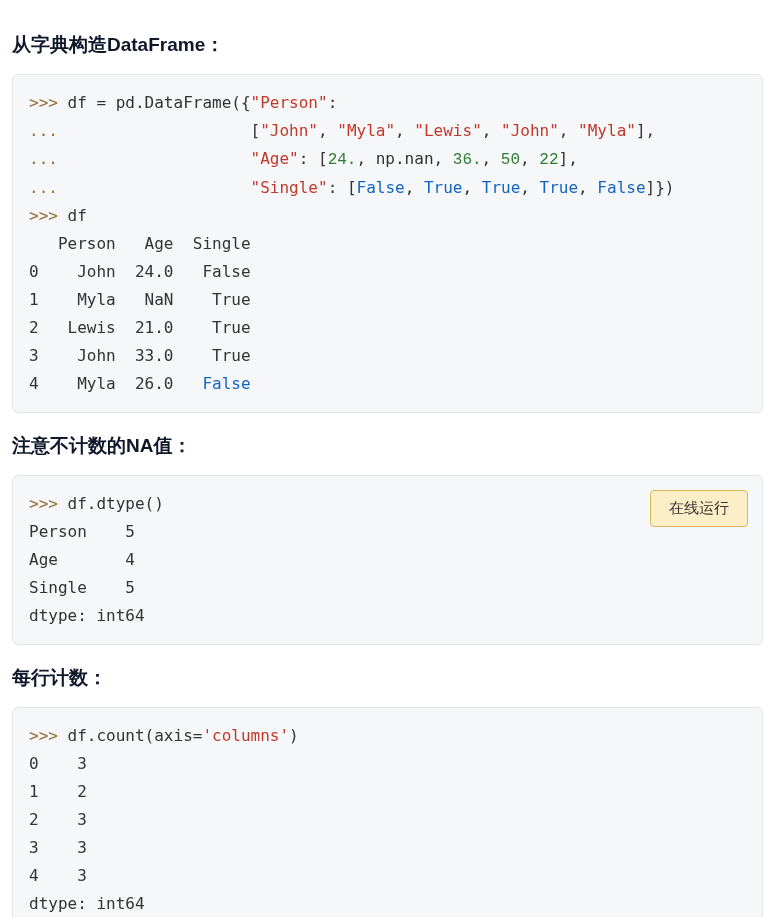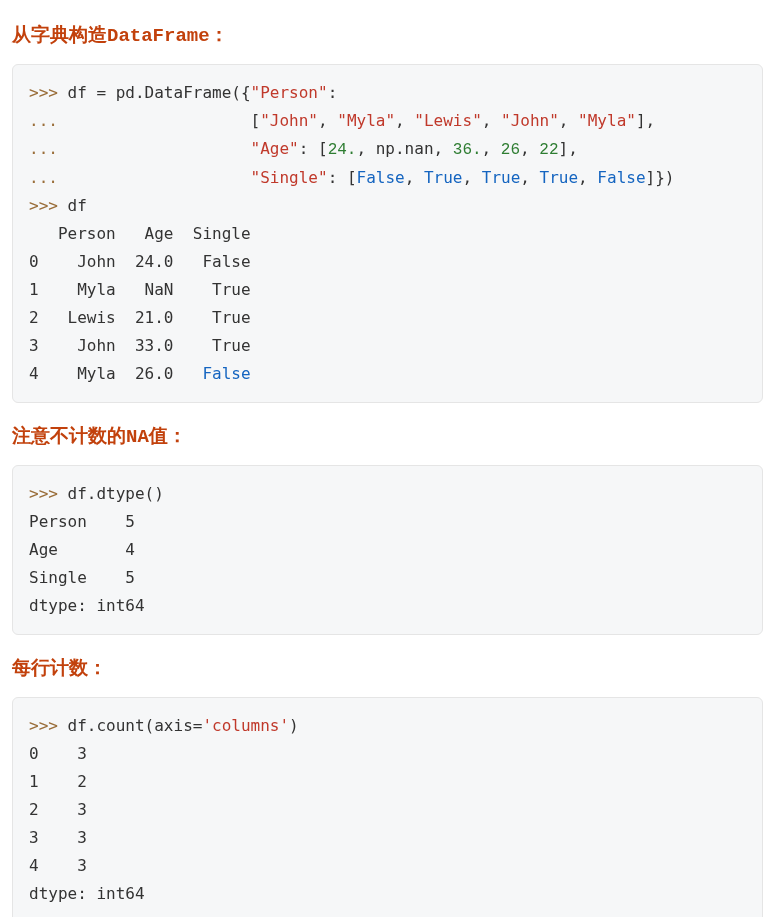--- a/index.html
+++ b/index.html
@@ -7,23 +7,22 @@
     margin: 0;
     padding: 12px;
     font-family: -apple-system, BlinkMacSystemFont, "Segoe UI", "PingFang SC", "Microsoft YaHei", sans-serif;
     background: #ffffff;
     color: #222;
     width: 775px;
   }
   h3 {
     font-size: 19px;
     font-weight: 700;
-    margin: 10px 0 16px 0;
-    color: #c2410c;
-    font-family: Liberation Mono, monospace;
+    margin: 20px 0 16px 0;
+    color: #0f172a;
   }
   .codeblock {
     background: #f6f7f8;
     border: 1px solid #e5e5e5;
     border-radius: 6px;
     padding: 14px 16px;
     font-family: Consolas, "SFMono-Regular", Menlo, monospace;
     font-size: 16px;
     line-height: 1.75;
     white-space: pre;
@@ -50,33 +49,33 @@
   .tok-num    { color: #2e7d32; font-family: Liberation Mono, monospace; }
   .tok-kw     { color: #1565c0; }
 </style>
 </head>
 <body>
 
 <h3>从字典构造DataFrame：</h3>
 
 <div class="codeblock"><span class="tok-prompt">&gt;&gt;&gt; </span><span>df = pd.DataFrame({</span><span class="tok-str">"Person"</span><span>:</span>
 <span class="tok-prompt">...                    </span><span>[</span><span class="tok-str">"John"</span><span>, </span><span class="tok-str">"Myla"</span><span>, </span><span class="tok-str">"Lewis"</span><span>, </span><span class="tok-str">"John"</span><span>, </span><span class="tok-str">"Myla"</span><span>],</span>
-<span class="tok-prompt">...                    </span><span class="tok-str">"Age"</span><span>: [</span><span class="tok-num">24.</span><span>, np.nan, </span><span class="tok-num">36.</span><span>, </span><span class="tok-num">26</span><span>, </span><span class="tok-num">22</span><span>],</span>
+<span class="tok-prompt">...                    </span><span class="tok-str">"Age"</span><span>: [</span><span class="tok-num">24.</span><span>, np.nan, </span><span class="tok-num">36.</span><span>, </span><span class="tok-num">50</span><span>, </span><span class="tok-num">22</span><span>],</span>
 <span class="tok-prompt">...                    </span><span class="tok-str">"Single"</span><span>: [</span><span class="tok-kw">False</span><span>, </span><span class="tok-kw">True</span><span>, </span><span class="tok-kw">True</span><span>, </span><span class="tok-kw">True</span><span>, </span><span class="tok-kw">False</span><span>]})</span>
 <span class="tok-prompt">&gt;&gt;&gt; </span><span>df</span>
 <span>   Person   Age  Single
 0    John  24.0   False
 1    Myla   NaN    True
 2   Lewis  21.0    True
 3    John  33.0    True
 4    Myla  26.0   </span><span class="tok-kw">False</span></div>
 
 <h3>注意不计数的NA值：</h3>
 
-<div class="codeblock"><span class="tok-prompt">&gt;&gt;&gt; </span><span>df.dtype()</span>
+<div class="codeblock"><button class="run-btn">在线运行</button><span class="tok-prompt">&gt;&gt;&gt; </span><span>df.dtype()</span>
 <span>Person    5
 Age       4
 Single    5
 dtype: int64</span></div>
 
 <h3>每行计数：</h3>
 
 <div class="codeblock"><span class="tok-prompt">&gt;&gt;&gt; </span><span>df.count(axis=</span><span class="tok-str">'columns'</span><span>)</span>
 <span>0    3
 1    2

